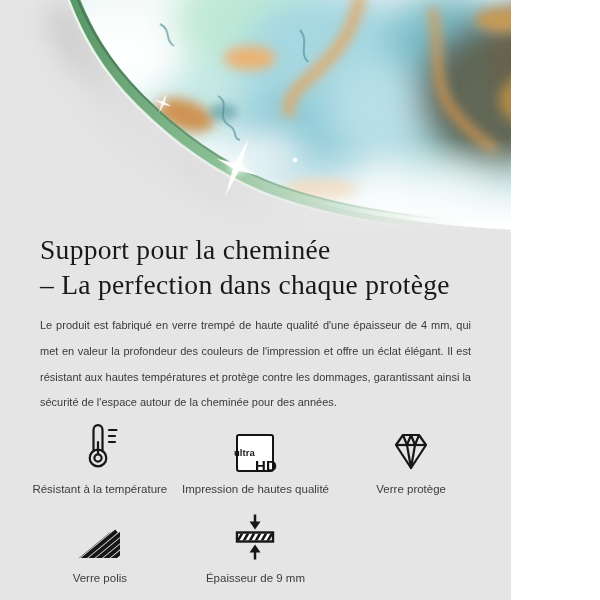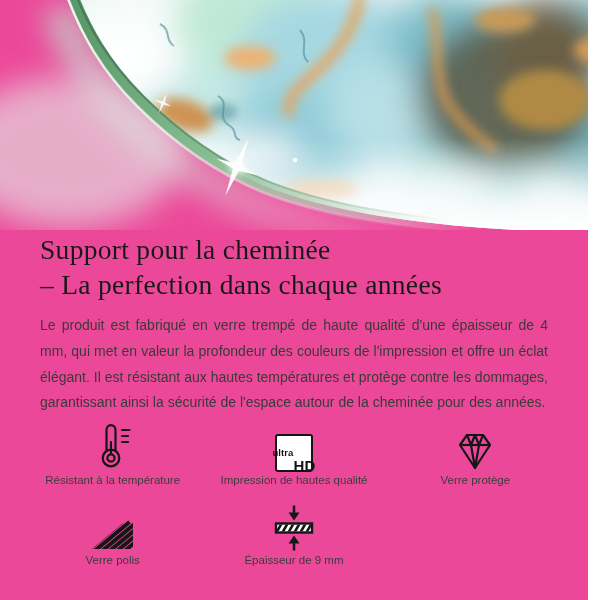--- a/index.html
+++ b/index.html
@@ -1,52 +1,52 @@
 <!DOCTYPE html>
 <html><head>
 <meta charset="utf-8">
 <style>
   * { margin: 0; padding: 0; box-sizing: border-box; }
   html, body { background: #ffffff; }
   .page {
-    width: 588px; height: 600px;
-    background: #ec4899;
+    width: 511px; height: 600px;
+    background: #e5e5e5;
     font-family: "Liberation Sans", "DejaVu Sans", sans-serif;
     overflow: hidden;
     position: relative;
   }
   .hero { width: 600px; height: 230px; display: block; }
   .hero svg { display: block; }
   h1.title {
     margin: 2px 40px 0 40px;
     font-family: "Liberation Serif", "DejaVu Serif", serif;
     font-weight: 400;
     font-size: 27.5px;
     line-height: 35px;
     letter-spacing: 0.3px;
     color: #191919;
   }
   h1.title span { display: block; }
   p.desc {
     margin: 11px 40px 0 40px;
-    font-size: 14px;
+    font-size: 11px;
     line-height: 25.8px;
     color: #3a3a3a;
     text-align: justify;
   }
   .features {
     display: grid;
     grid-template-columns: repeat(3, 1fr);
     row-gap: 16px;
     padding: 0 22px;
     margin-top: 6px;
   }
   .feature { display: flex; flex-direction: column; align-items: center; }
   .f-icon { height: 50px; display: flex; align-items: flex-end; justify-content: center; }
-  .f-label { margin-top: 2px; font-size: 11.5px; color: #3c3c3c; white-space: nowrap; }
+  .f-label { margin-top: 11px; font-size: 11.5px; color: #3c3c3c; white-space: nowrap; }
   .uhd-box {
     width: 38px; height: 38px;
     border: 2.5px solid #141414; border-radius: 3px;
     display: flex; flex-direction: row; align-items: center; justify-content: center;
     color: #141414; background: #fff;
   }
   .uhd-top { font-size: 9.5px; font-weight: 700; line-height: 10px; letter-spacing: 0.1px; }
   .uhd-bottom { font-size: 15px; font-weight: 700; line-height: 15px; letter-spacing: 0.2px; margin-top: 24px; }
 </style>
 </head>
@@ -161,21 +161,21 @@
           <circle cx="163" cy="103" r="3" filter="url(#b4)"></circle>
           <polygon points="163,92 164.5,103 163,114 161.5,103"></polygon>
           <polygon points="154,103 163,101.5 172,103 163,104.5"></polygon>
         </g>
       </g>
     </svg>
   </div>
 
   <h1 class="title">
     <span>Support pour la cheminée</span>
-    <span>– La perfection dans chaque années</span>
+    <span>– La perfection dans chaque protège</span>
   </h1>
 
   <p class="desc">Le produit est fabriqué en verre trempé de haute qualité d'une épaisseur de 4 mm, qui met en valeur la profondeur des couleurs de l'impression et offre un éclat élégant. Il est résistant aux hautes températures et protège contre les dommages, garantissant ainsi la sécurité de l'espace autour de la cheminée pour des années.</p>
 
   <div class="features">
 
     <div class="feature">
       <div class="f-icon">
         <svg width="40" height="50" viewBox="0 0 40 50" fill="none" stroke="#161616" stroke-width="2.2" stroke-linecap="round">
           <path d="M13.5,29 V8 C13.5,5.2 15.3,3.2 18,3.2 C20.7,3.2 22.5,5.2 22.5,8 V29"></path>

